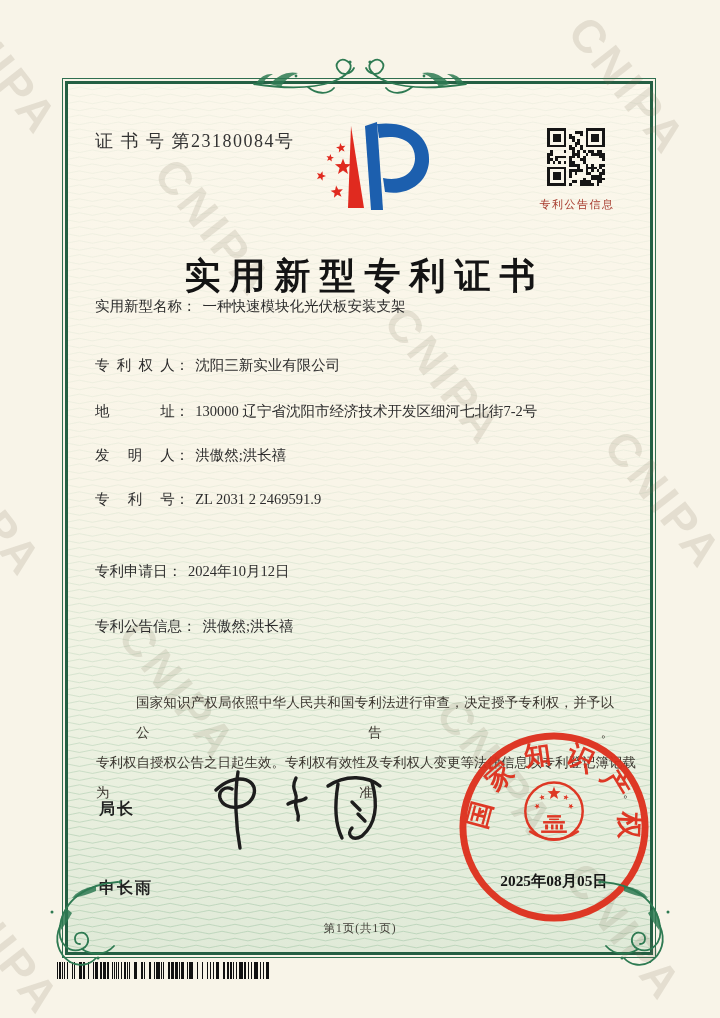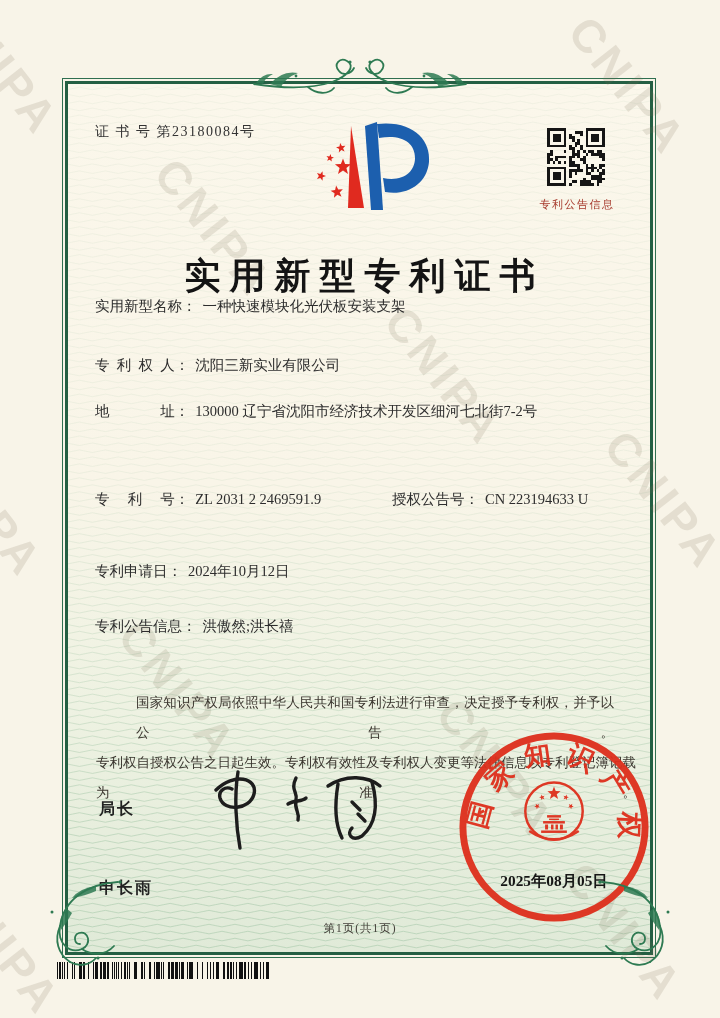--- a/index.html
+++ b/index.html
@@ -18,21 +18,21 @@
   .frame-inner{position:absolute;left:2px;top:2px;right:2px;bottom:2px;
                border:3px solid #245f43;box-sizing:border-box;
                background:linear-gradient(180deg,#fbf7eb 0%,#f9f5e8 46%,#eef2e2 72%,#e0ead8 100%);}
   .waves{position:absolute;left:0;top:0;width:100%;height:100%;
          -webkit-mask-image:linear-gradient(180deg,rgba(0,0,0,.20) 0%,rgba(0,0,0,.26) 45%,rgba(0,0,0,.60) 68%,rgba(0,0,0,.95) 85%,#000 100%);
          mask-image:linear-gradient(180deg,rgba(0,0,0,.20) 0%,rgba(0,0,0,.26) 45%,rgba(0,0,0,.60) 68%,rgba(0,0,0,.95) 85%,#000 100%);}
 
   .orn{position:absolute;pointer-events:none;}
   .flip{transform:scaleX(-1);}
 
-  .cert-no{position:absolute;left:95px;top:123px;font-size:14px;letter-spacing:1.5px;color:#333;white-space:pre;}
+  .cert-no{position:absolute;left:95px;top:129px;font-size:18px;letter-spacing:1.5px;color:#333;white-space:pre;}
   .logo{position:absolute;left:291px;top:114px;}
   .qr{position:absolute;left:547px;top:128px;}
   .qr-caption{position:absolute;left:531px;top:197px;width:92px;text-align:center;
               font-size:11px;color:#a6392c;letter-spacing:1.5px;}
   .title{position:absolute;left:0;top:216px;width:720px;text-align:center;
          font-size:36px;font-weight:bold;color:#141414;letter-spacing:9px;text-indent:9px;margin-top:36px;}
 
   .row{position:absolute;left:95px;width:545px;font-size:14.5px;color:#2d2d2d;line-height:21px;}
   .row .lab{white-space:pre;}
   .row .val{margin-left:6px;white-space:pre;}
@@ -385,23 +385,25 @@
 
     <div class="row" style="top:355px">
       <span class="lab">专  利  权  人：</span><span class="val">沈阳三新实业有限公司</span>
     </div>
     <div class="row" style="top:296px">
       <span class="lab">实用新型名称：</span><span class="val">一种快速模块化光伏板安装支架</span>
     </div>
     <div class="row" style="top:401px">
       <span class="lab">地              址：</span><span class="val">130000 辽宁省沈阳市经济技术开发区细河七北街7-2号</span>
     </div>
+    <div class="row" style="top:445px">
+      <span class="lab">发     明     人：</span><span class="val">洪傲然;洪长禧</span>
+    </div>
     <div class="row" style="top:489px">
       <span class="lab">专     利     号：</span><span class="val">ZL 2031 2 2469591.9</span>
-      <span class="pair2"><span class="lab">授权公告号：</span><span class="val">CN 223194633 U</span></span>
     </div>
     <div class="row" style="top:561px">
       <span class="lab">专利申请日：</span><span class="val">2024年10月12日</span>
     </div>
     <div class="row" style="top:616px">
       <span class="lab">专利公告信息：</span><span class="val">洪傲然;洪长禧</span>
     </div>
 
     <div class="legal">
       <div class="jline l1">国家知识产权局依照中华人民共和国专利法进行审查，决定授予专利权，并予以公告。</div>

